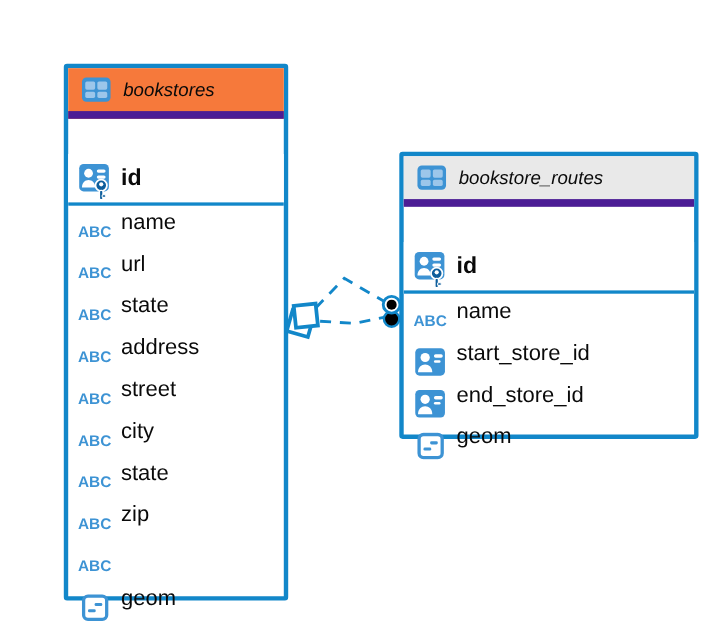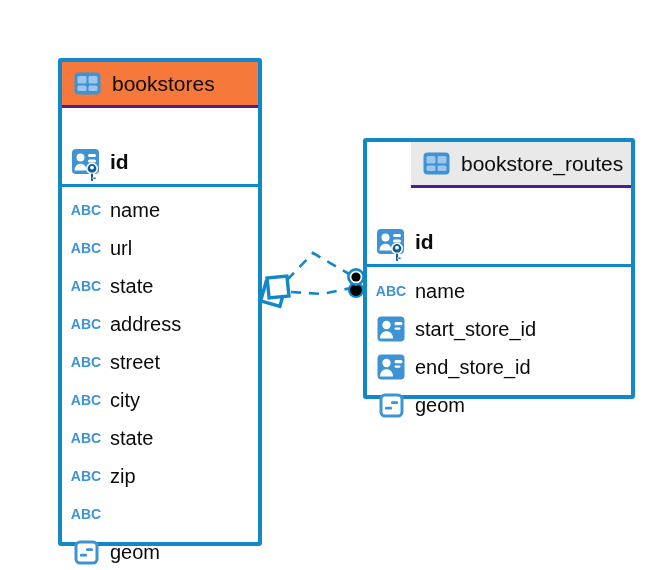--- a/index.html
+++ b/index.html
@@ -20,23 +20,24 @@
     display:flex;
     flex-direction:column;
   }
   .tbl-header{
     height:46px;
     flex:0 0 46px;
     display:flex;
     align-items:center;
     gap:10px;
     padding-left:10px;
-    border-bottom:3px solid #4c1d95;
-    font-size:21px;
+    border-bottom:7px solid #4c1d95;
+    font-size:17px;
     box-sizing:border-box;
+    font-style:italic;
   }
   .pk-row{
     height:47px;
     flex:0 0 47px;
     display:flex;
     align-items:center;
     gap:9px;
     padding-left:9px;
     border-bottom:3px solid #1287C9;
     font-size:21px;
@@ -47,21 +48,20 @@
   }
   .cols{
     padding-top:4px;
     display:flex;
     flex-direction:column;
   }
   .col-row{
     height:38px;
     flex:0 0 38px;
     display:flex;
-    align-items:center;
     gap:9px;
     padding-left:9px;
     font-size:20px;
   }
   .icon-cell{
     width:30px;
     flex:0 0 30px;
     display:flex;
     align-items:center;
     justify-content:center;
@@ -176,21 +176,21 @@
             <rect x="6" y="13.8" width="7" height="2.8" rx="1.2" fill="#3D93D4"></rect>
           </svg>
         </span>
         <span>geom</span>
       </div>
     </div>
   </div>
 
   <div class="tbl" style="left:363px;top:138px;width:272px;height:261px;">
 
-    <div class="tbl-header" style="background:#E9E9E9;margin-left:44px;">
+    <div class="tbl-header" style="background:#E9E9E9;">
       <span class="icon-cell">
         <svg width="27" height="23" viewBox="0 0 27 23">
           <rect x="0.5" y="0.5" width="26" height="22" rx="4" fill="#3D93D4"></rect>
           <rect x="3.5" y="4" width="9" height="7.5" rx="1.5" fill="#9CC6EA"></rect>
           <rect x="14.5" y="4" width="9" height="7.5" rx="1.5" fill="#9CC6EA"></rect>
           <rect x="3.5" y="13.5" width="9" height="5.5" rx="1.5" fill="#9CC6EA"></rect>
           <rect x="14.5" y="13.5" width="9" height="5.5" rx="1.5" fill="#9CC6EA"></rect>
         </svg>
       </span>
       <span>bookstore_routes</span>

